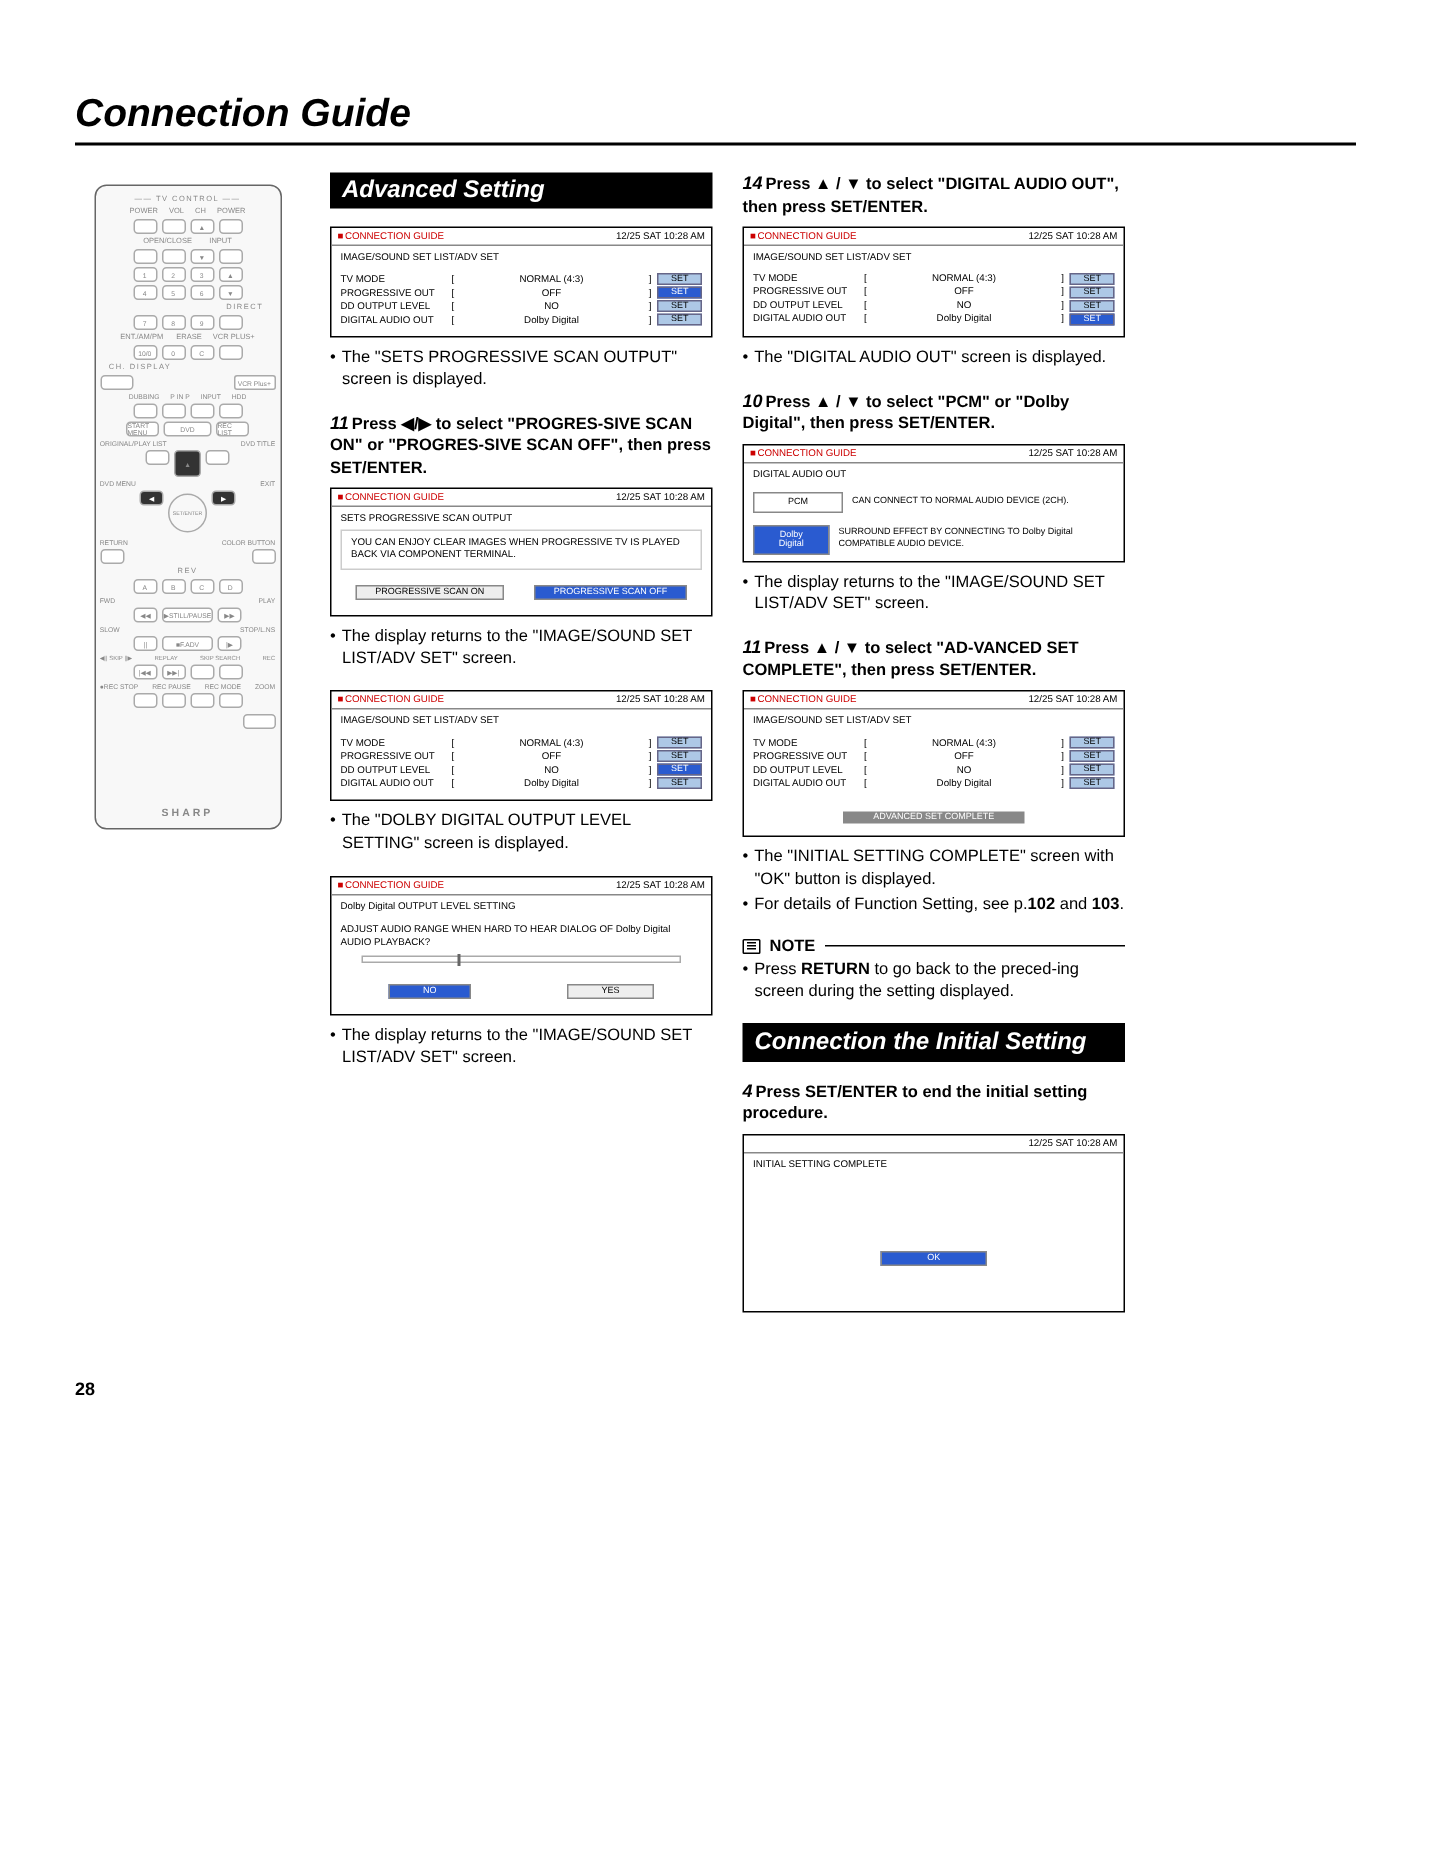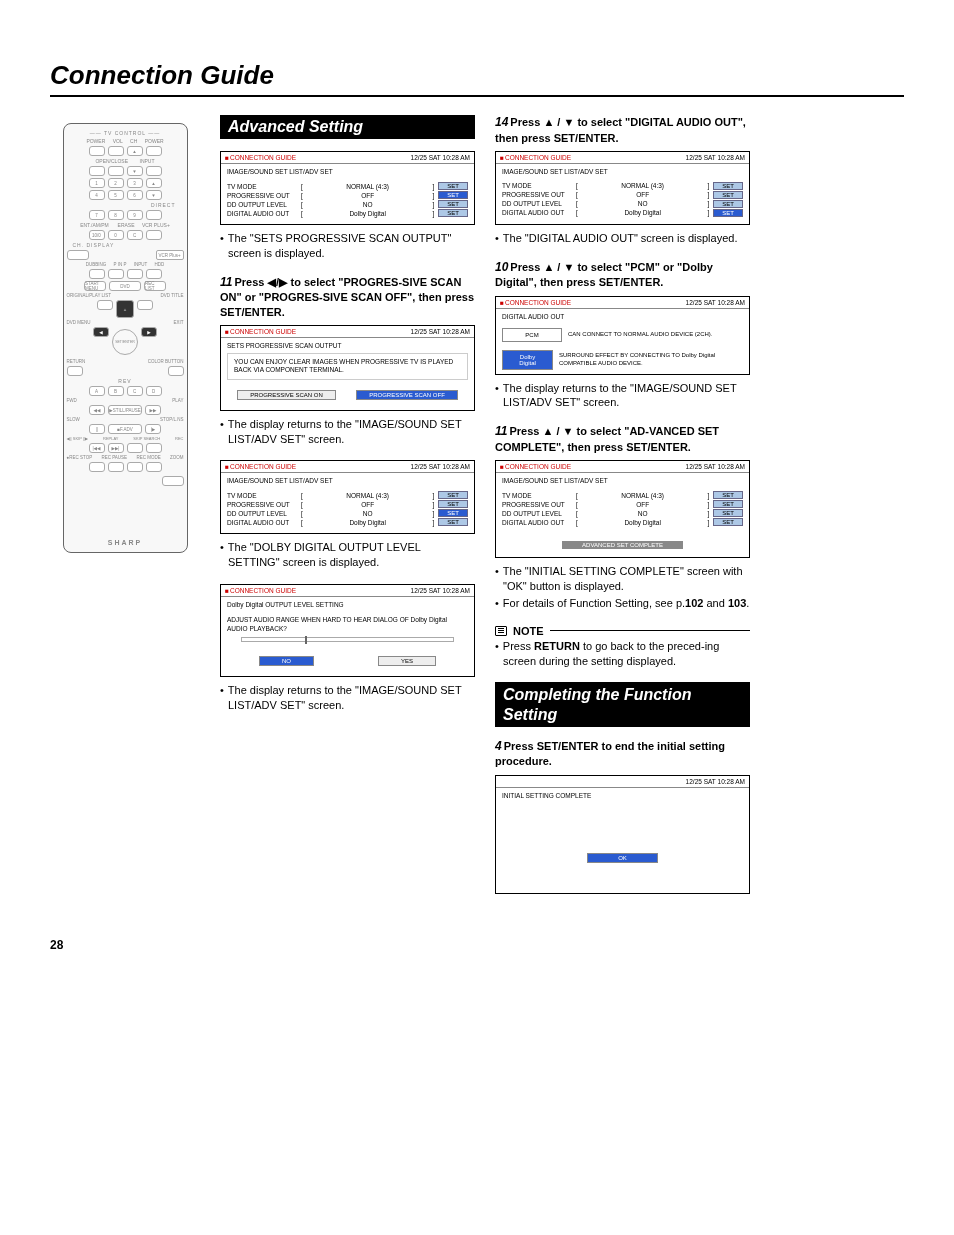--- a/index.html
+++ b/index.html
@@ -459,21 +459,21 @@
       <div class="note-head">
         <span class="note-icon"></span>
         <b>NOTE</b>
         <span class="line"></span>
       </div>
       <ul class="bullets">
           <li><span>Press  </span><b>RETURN</b><span> to go back to the preced-ing screen during the setting displayed.</span></li>
         </ul>
     </div>
 
-    <div class="section-bar" style="margin-top:14px; line-height:1.2;">Completing the Function Setting</div>
+    <div class="section-bar" style="margin-top:14px; line-height:1.2;">Connection the Initial Setting</div>
 
     <div class="step">
       <div class="step-head"><span class="step-num">4</span><span>Press </span><span>SET/ENTER</span><span> to end the initial setting procedure.</span></div>
       <div class="osd">
         <div class="osd-head">
             <span></span>
             <span>12/25 SAT 10:28 AM</span>
           </div>
         <div class="osd-crumb">INITIAL SETTING COMPLETE</div>
         <div style="height:40px;"></div>

